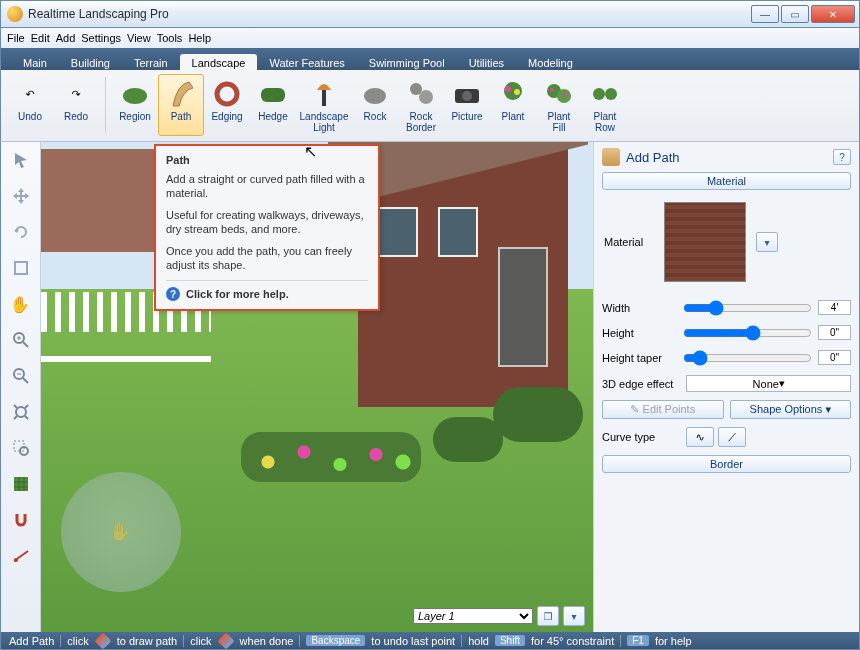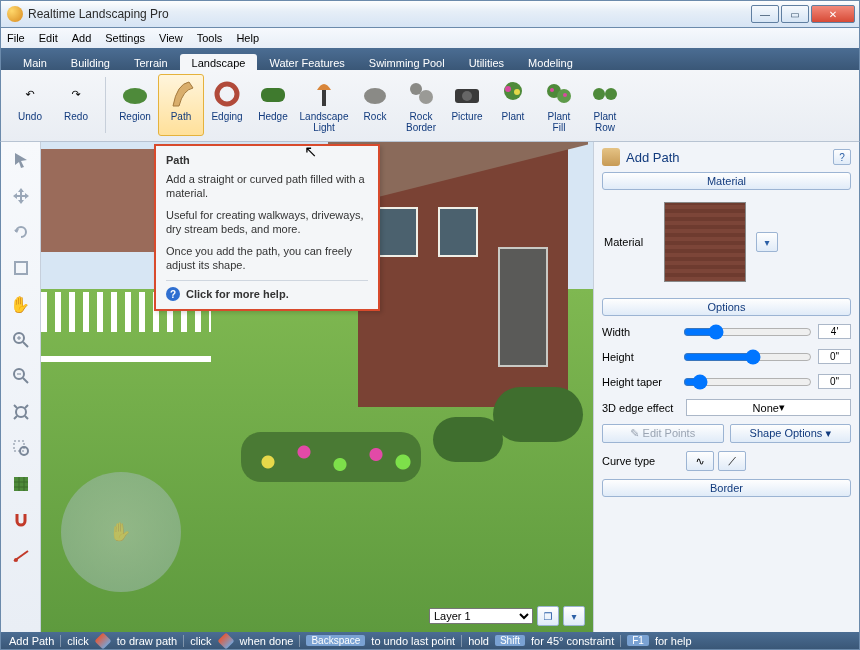--- a/index.html
+++ b/index.html
@@ -7,21 +7,21 @@
 
 
 .titlebar { height: 28px; background: linear-gradient(#fdfefe,#e6eef7 40%,#d6e4f4); border: 1px solid #6b8aab; display: flex; align-items: center; padding-left: 6px; }
 .titlebar .appicon { width: 16px; height: 16px; border-radius: 50%; background: radial-gradient(circle at 30% 30%, #ffd86b, #d98a1f); margin-right: 5px; }
 .titlebar .title { color: #2b2b2b; font-size: 12px; flex: 1; }
 .winbtns { display: flex; align-items: center; margin-right: 4px; }
 .winbtn { width: 28px; height: 18px; margin-left: 2px; border: 1px solid #5f7fa1; border-radius: 2px; display: flex; align-items: center; justify-content: center; background: linear-gradient(#f5f9fd,#d6e5f5); color: #37506a; font-size: 10px; }
 .winbtn.close { background: linear-gradient(#f28a7b,#d74a36); color: #fff; width: 44px; }
 
 
-.menubar { height: 20px; background: linear-gradient(#f6f9fd,#e7eef7); border-left: 1px solid #6b8aab; border-right: 1px solid #6b8aab; display: flex; align-items: center; padding-left: 6px; gap: 14px; color: #000; }
+.menubar { height: 20px; background: linear-gradient(#f6f9fd,#e7eef7); border-left: 1px solid #6b8aab; border-right: 1px solid #6b8aab; display: flex; align-items: center; padding-left: 6px; gap: 6px; color: #000; }
 .menubar span { cursor: default; }
 
 
 .tabstrip { height: 22px; background: linear-gradient(#4b6d93,#3a5777); border-left: 1px solid #6b8aab; border-right: 1px solid #6b8aab; display: flex; align-items: flex-end; padding-left: 10px; color: #fff; gap: 0; }
 .tabstrip .tab { padding: 3px 12px 1px; font-size: 11px; }
 .tabstrip .tab.active { background: #f4f6f9; color: #000; border-top-left-radius: 3px; border-top-right-radius: 3px; }
 
 
 .ribbon { height: 72px; background: linear-gradient(#f4f6f9,#e9edf3); border-left: 1px solid #6b8aab; border-right: 1px solid #6b8aab; border-bottom: 1px solid #b7c3d2; display: flex; align-items: flex-start; padding: 4px 6px; gap: 0; }
 .rbtn { width: 46px; height: 62px; display: flex; flex-direction: column; align-items: center; justify-content: flex-start; border: 1px solid transparent; border-radius: 3px; }
@@ -45,21 +45,21 @@
 .gazebo-top { position: absolute; bottom: 40px; left: 50px; width: 170px; height: 6px; background: #fff; }
 .flowers { position: absolute; bottom: 150px; left: 200px; width: 180px; height: 50px; background: radial-gradient(circle at 15% 60%, #e7d84a 6px, transparent 7px), radial-gradient(circle at 35% 40%, #e24aa7 6px, transparent 7px), radial-gradient(circle at 55% 65%, #7de04a 6px, transparent 7px), radial-gradient(circle at 75% 45%, #e24aa7 6px, transparent 7px), radial-gradient(circle at 90% 60%, #7de04a 7px, transparent 8px), #4a7a34; border-radius: 20px; }
 .bush { position: absolute; width: 90px; height: 55px; background: #3f6e2e; border-radius: 40px; }
 .navwheel { position: absolute; left: 20px; bottom: 40px; width: 120px; height: 120px; border-radius: 50%; background: radial-gradient(circle at 50% 50%, rgba(180,200,190,0.55), rgba(150,180,170,0.55)); display: flex; align-items: center; justify-content: center; }
 .navwheel::after { content: "✋"; opacity: 0.4; font-size: 18px; }
 
 .viewtabs { position: absolute; left: 12px; bottom: 6px; display: flex; gap: 0; }
 .viewtabs .vt { background: #f3f5f9; border: 1px solid #a7b3c3; border-bottom: none; padding: 3px 14px; font-size: 11px; color: #333; }
 .viewtabs .vt.active { background: #fff; font-weight: 400; }
 .layerctl { position: absolute; right: 8px; bottom: 6px; display: flex; gap: 4px; align-items: center; }
-.layerctl select { font-size: 11px; width: 104px; }
+.layerctl select { font-size: 11px; width: 120px; font-style: italic; }
 .sqbtn { width: 22px; height: 20px; border: 1px solid #9cb4d3; background: linear-gradient(#fefefe,#e0ebf8); border-radius: 2px; display: flex; align-items: center; justify-content: center; color: #2b5fa6; font-size: 10px; }
 
 
 .tooltip { position: absolute; left: 113px; top: 2px; width: 226px; background: #f4f6f8; border: 2px solid #d84a2c; padding: 8px 10px; color: #333; font-size: 11px; box-shadow: 2px 2px 4px rgba(0,0,0,.15); }
 .tooltip h4 { font-size: 11px; font-weight: bold; margin-bottom: 6px; }
 .tooltip p { margin-bottom: 8px; line-height: 14px; }
 .tooltip .help { border-top: 1px solid #cfd6df; padding-top: 6px; display: flex; align-items: center; gap: 6px; color: #333; font-weight: bold; }
 .tooltip .qicon { width: 14px; height: 14px; border-radius: 50%; background: #2f6fd0; color: #fff; display: flex; align-items: center; justify-content: center; font-size: 10px; font-weight: bold; }
 .cursor { position: absolute; left: 148px; top: -4px; font-size: 16px; color: #000; pointer-events: none; }
 
@@ -350,21 +350,20 @@
       <div class="picon"></div>
       <div class="ttl">Add Path</div>
       <div class="helpbtn">?</div>
     </div>
     <div class="sectionbtn">Material</div>
     <div class="matbox">
       <div class="lbl" style="width:50px">Material</div>
       <div class="swatch"></div>
       <div class="sqbtn">▾</div>
     </div>
-    <div class="sectionbtn">Options</div>
     <div class="row">
       <div class="lbl">Width</div>
       <input type="range" min="0" max="100" value="22" style="">
       <div class="val">4'</div>
     </div>
     <div class="row">
       <div class="lbl">Height</div>
       <input type="range" min="0" max="100" value="55" style="">
       <div class="val">0"</div>
     </div>

